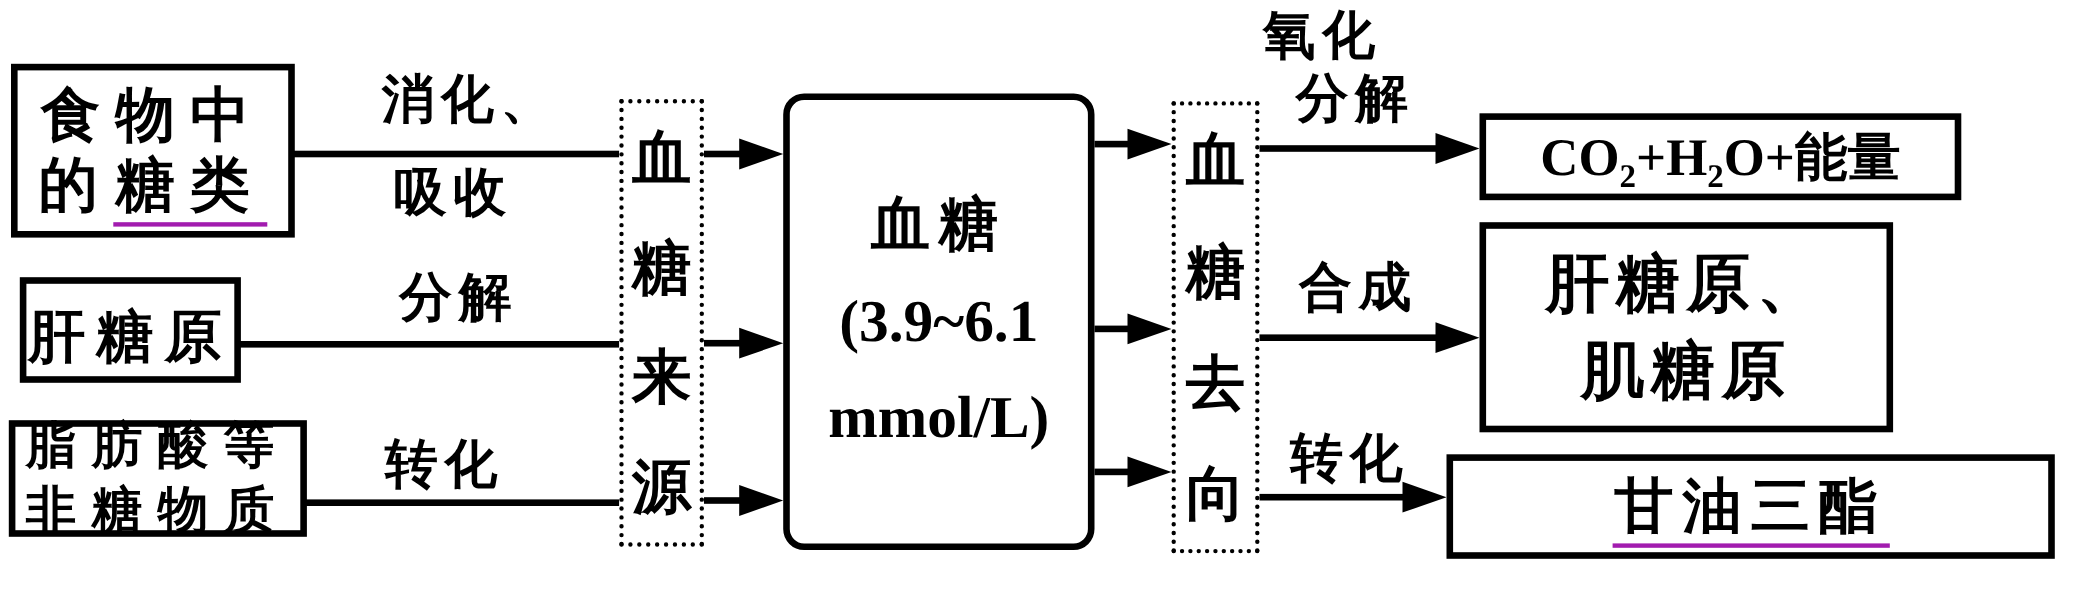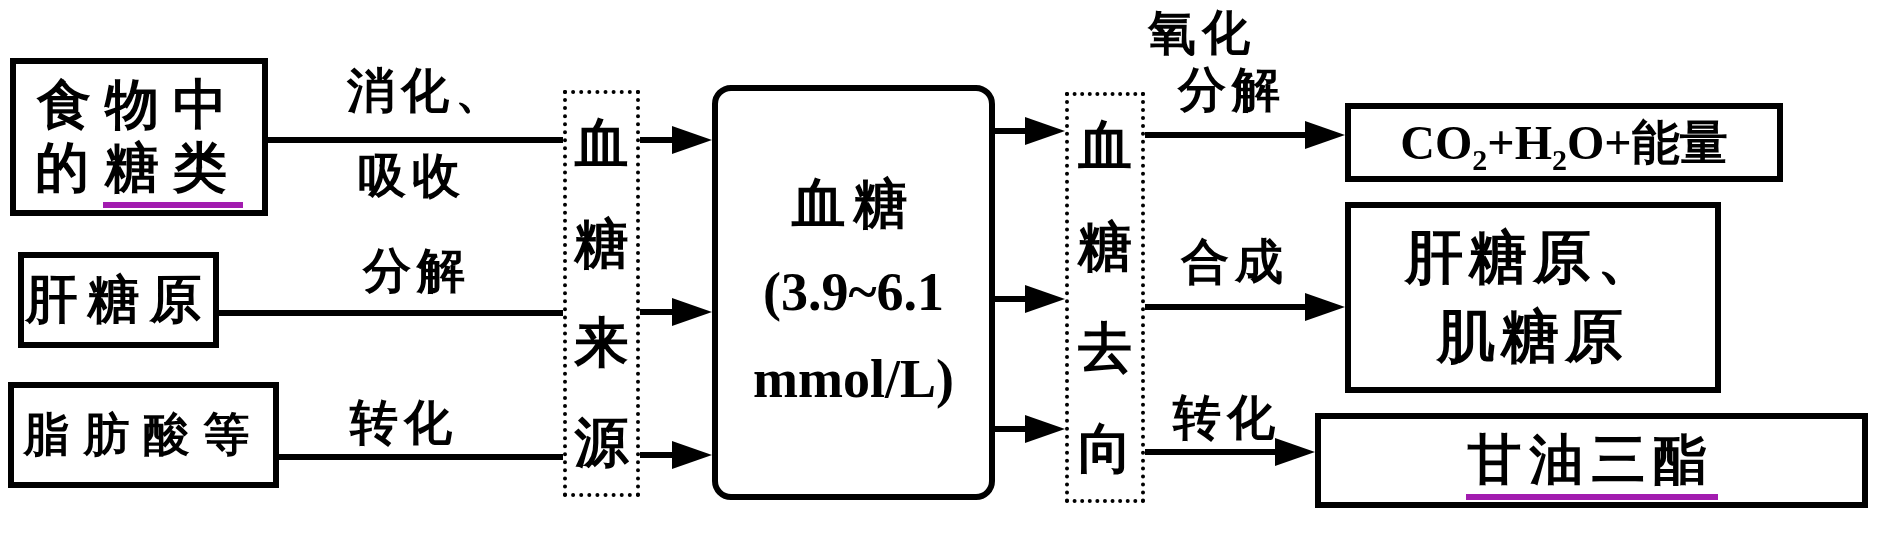--- a/index.html
+++ b/index.html
@@ -19,39 +19,40 @@
     font-size:54px; line-height:1;
   }
   .hline { position:absolute; height:6px; background:#000; }
   .arrow { position:absolute; height:28px; }
   .arrow .shaft { position:absolute; left:0; right:34px; top:11px; height:6px; background:#000; }
   .arrow .head {
     position:absolute; right:0; top:0; width:0; height:0;
     border-left:40px solid #000; border-top:14px solid transparent; border-bottom:14px solid transparent;
   }
   .lbl { position:absolute; white-space:nowrap; font-size:48px; letter-spacing:6px; line-height:1.1; }
-  .u { border-bottom:6px solid #a21caf; padding:0 2px 4px 2px; }
+  .u { border-bottom:4px solid #a21caf; padding:0 2px 4px 2px; }
   sub { font-size:30px; line-height:0; }
 </style>
 </head>
 <body>
 
 <div class="stage">
 
   <div class="box" style="left:10px;top:58px;width:258px;height:158px;font-size:54px;letter-spacing:14px;line-height:1.17;">
     <div>食物中</div>
     <div><span>的</span><span class="u">糖类</span></div>
   </div>
 
-  <div class="box" style="left:18px;top:252px;width:201px;height:96px;font-size:52px;letter-spacing:10px;">
+  <div class="box" style="left:18px;top:252px;width:201px;height:96px;font-size:52px;letter-spacing:10px;justify-content:flex-end;">
     <div>肝糖原</div>
   </div>
 
   <div class="box" style="left:8px;top:382px;width:271px;height:106px;font-size:46px;letter-spacing:14px;line-height:1.28;">
     <div>脂肪酸等</div>
+    <div>非糖物质</div>
   </div>
 
   <div class="hline" style="left:267px;top:137px;width:296px;"></div>
   <div class="hline" style="left:218px;top:310px;width:345px;"></div>
   <div class="hline" style="left:277px;top:454px;width:286px;"></div>
 
   <div class="lbl" style="left:347px;top:65px;">消化、</div>
   <div class="lbl" style="left:358px;top:150px;">吸收</div>
   <div class="lbl" style="left:363px;top:245px;">分解</div>
   <div class="lbl" style="left:350px;top:397px;">转化</div>

